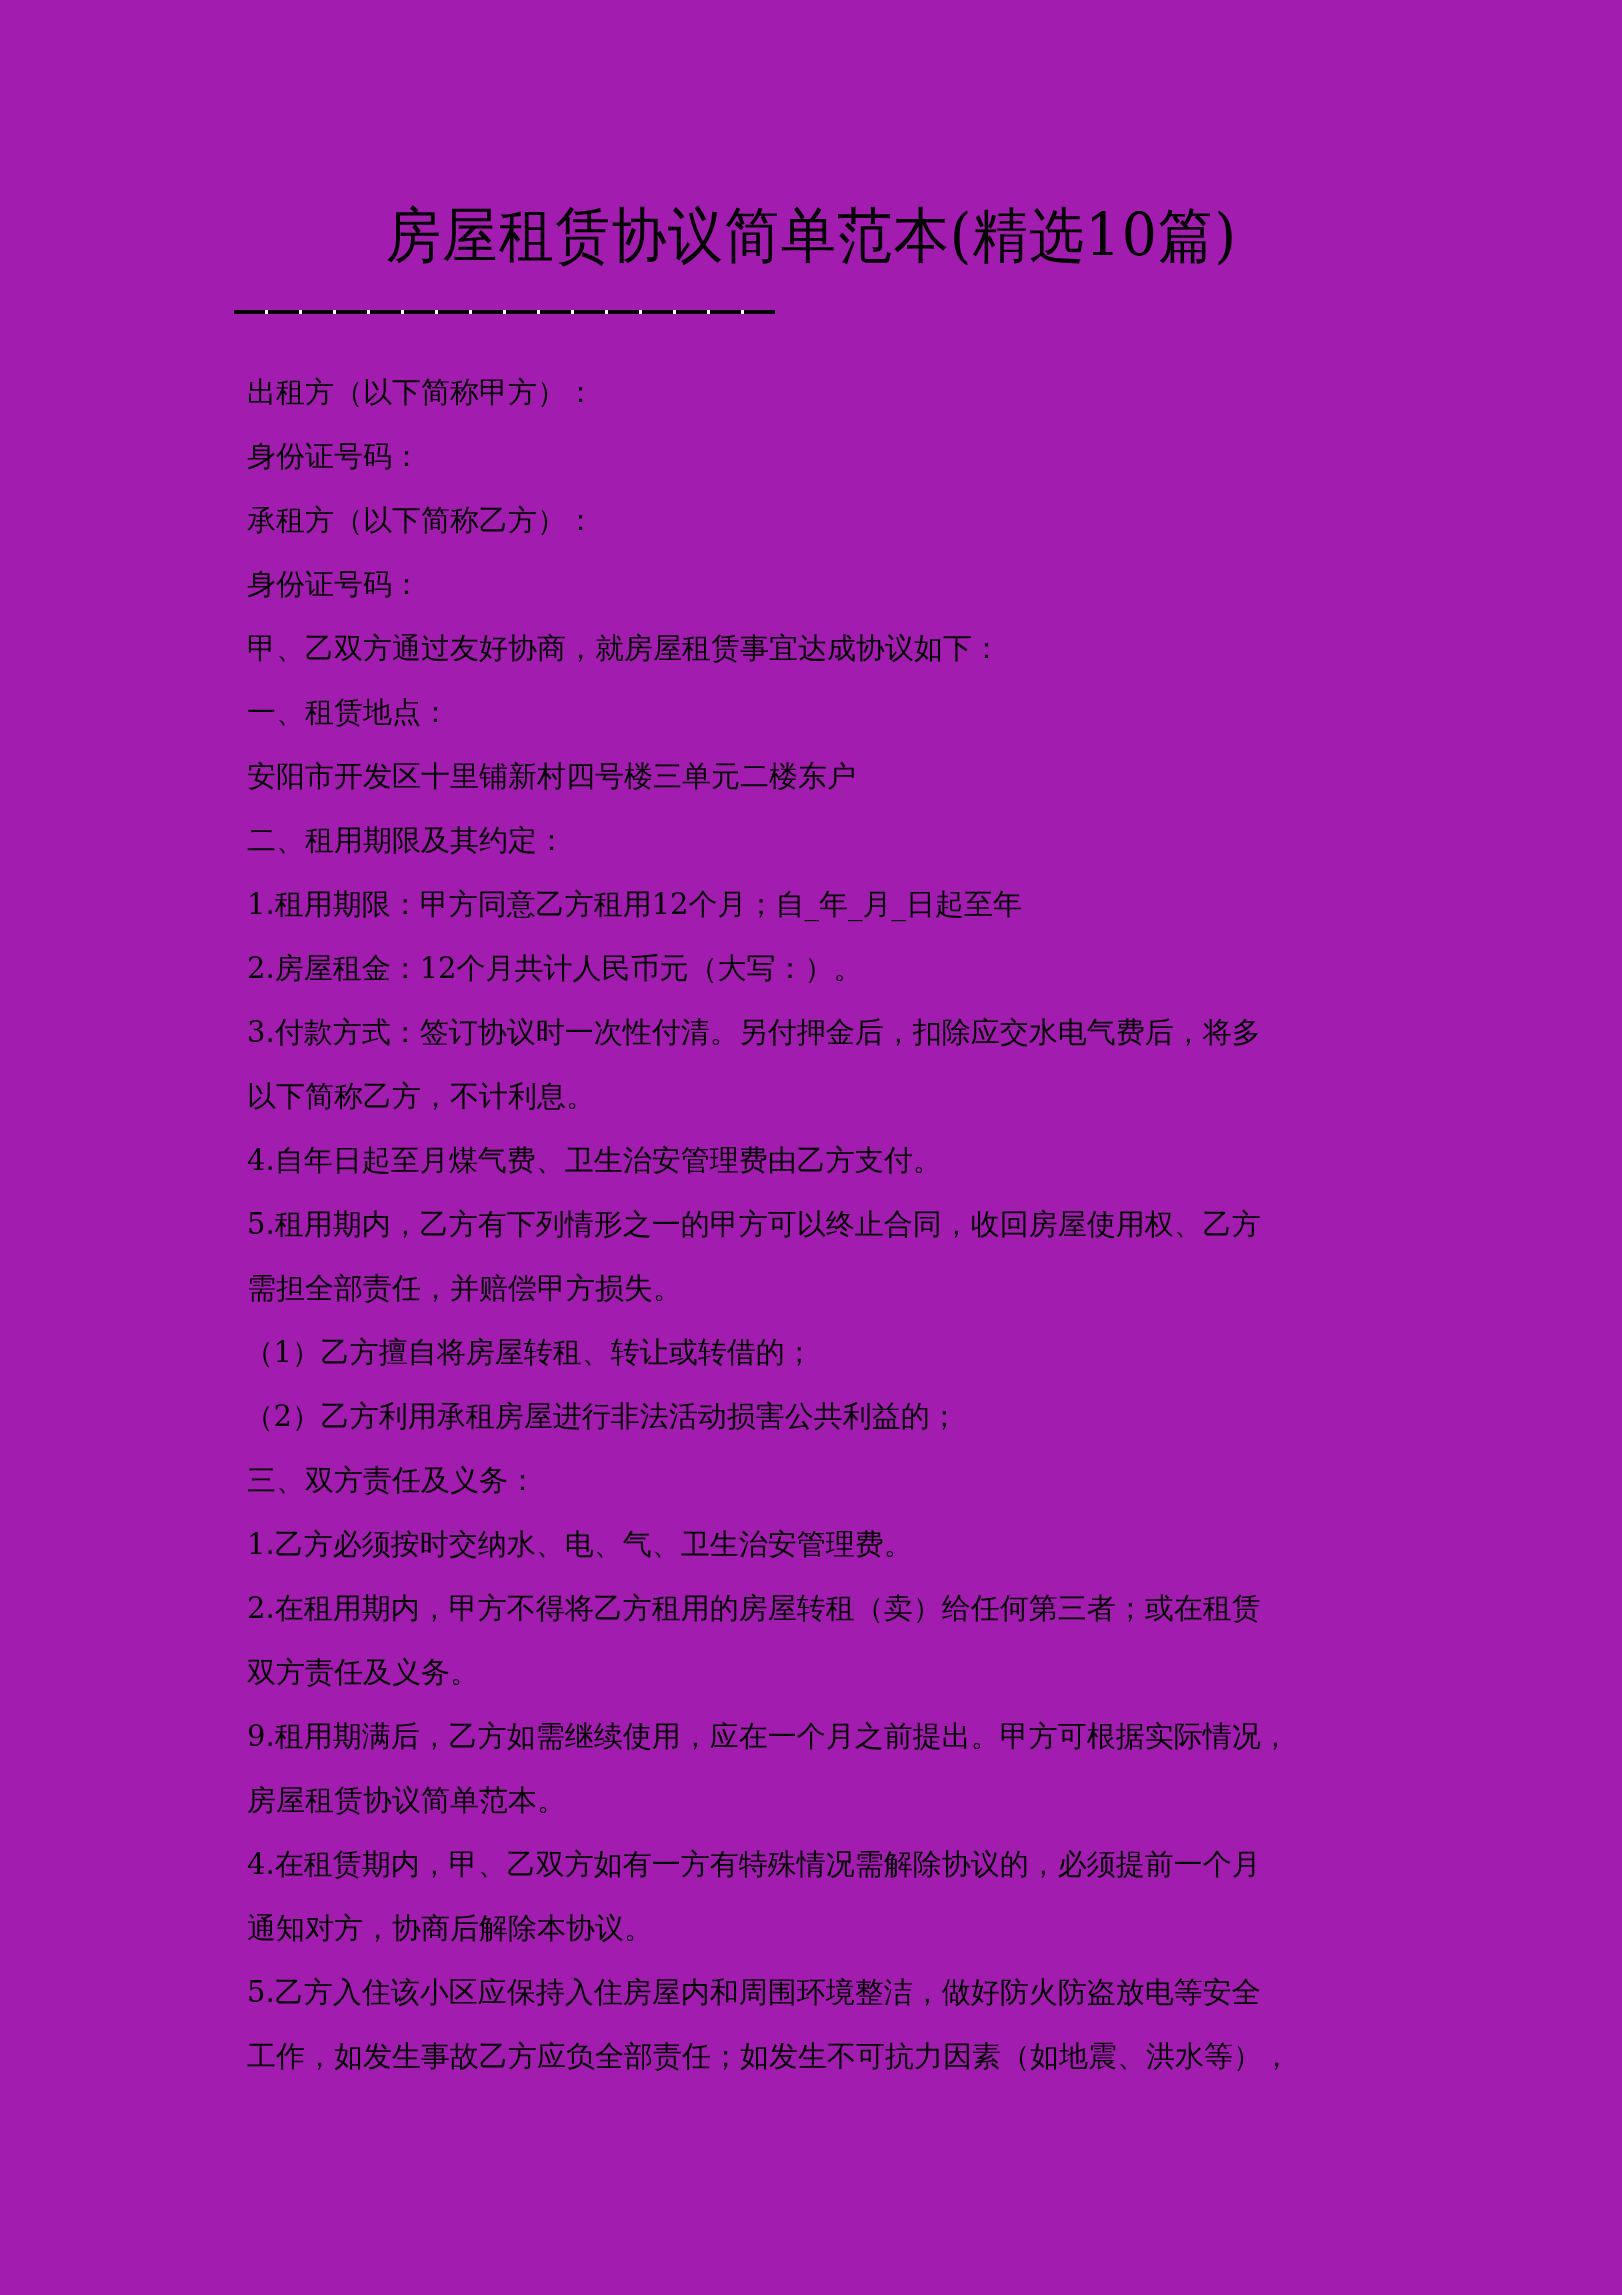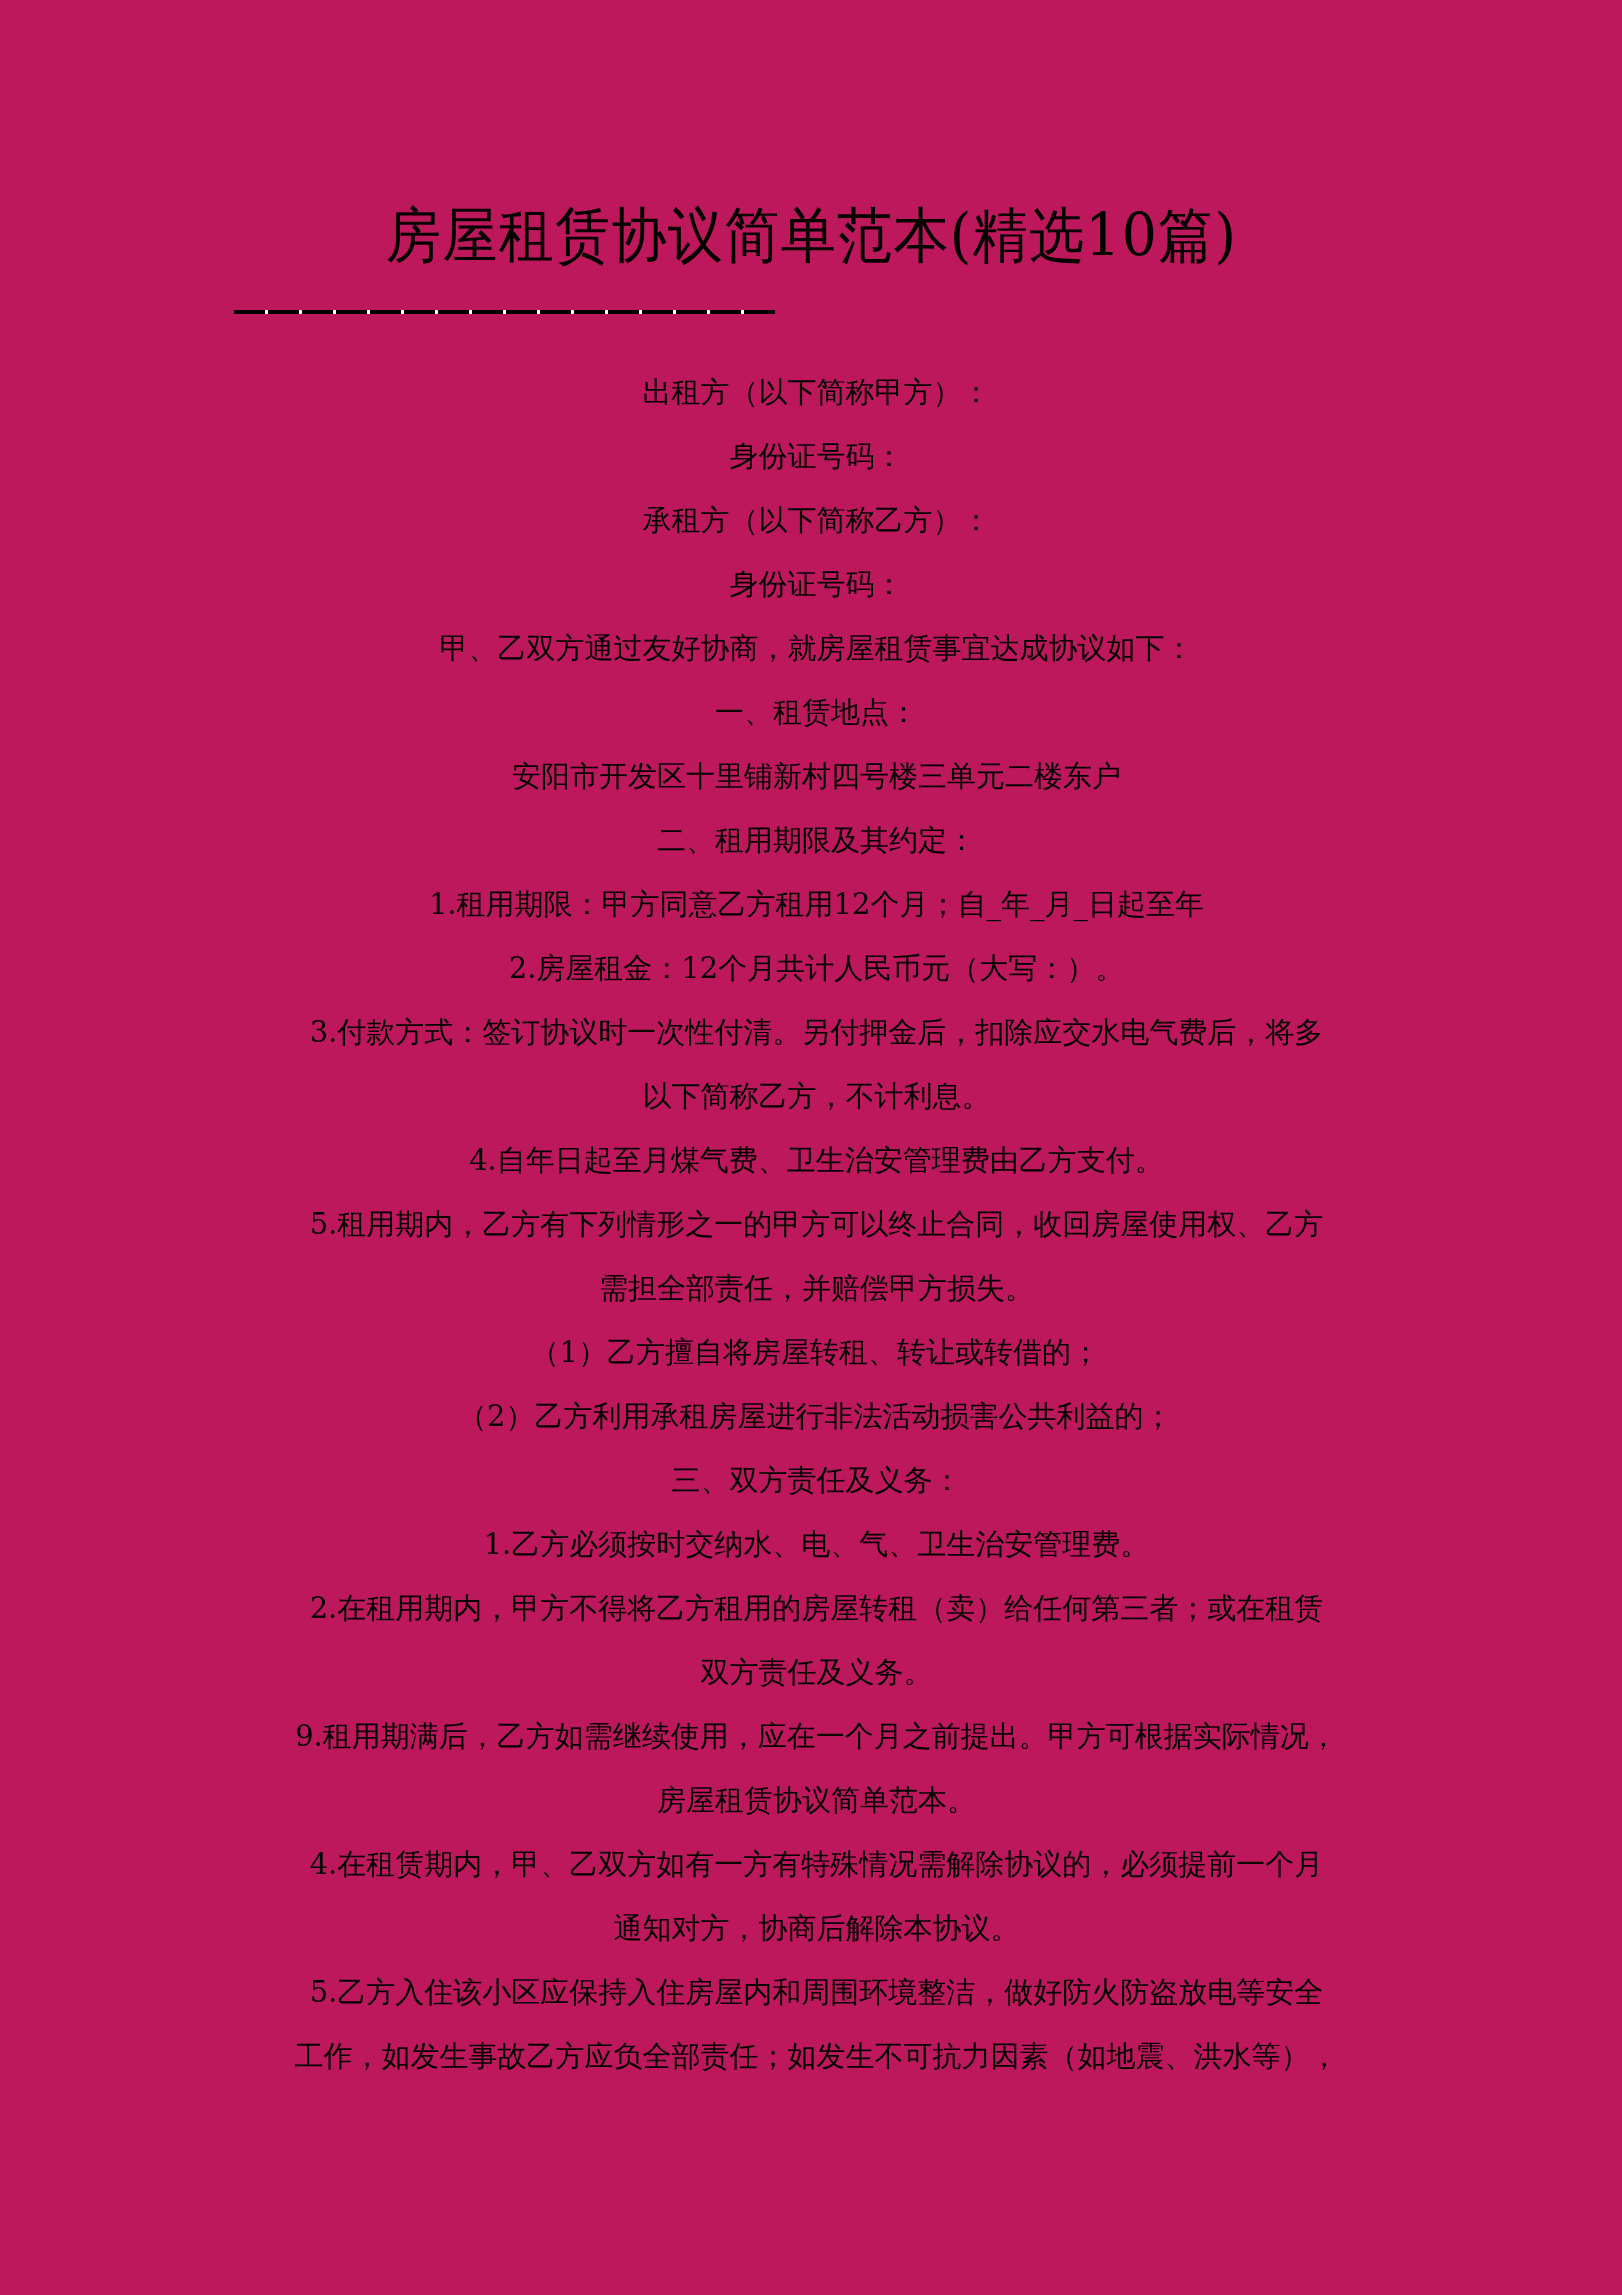--- a/index.html
+++ b/index.html
@@ -14,21 +14,21 @@
       overflow: hidden;
       color: #000000;
       font-family: "DejaVu Serif", "Liberation Serif", serif;
     }
     .page {
       position: absolute;
       left: 0;
       top: 0;
       width: 1623px;
       height: 2295px;
-      background: #be185d;
+      background: #a21caf;
     }
     .title {
       position: absolute;
       left: 0;
       top: 196px;
       width: 1623px;
       text-align: center;
       font-size: 60px;
       line-height: 79px;
       letter-spacing: 1.3px;
@@ -43,21 +43,20 @@
       top: 310px;
       width: 541px;
       height: 3.9px;
       background: repeating-linear-gradient(90deg, #000 0px, #000 31px, #fff 31px, #fff 34px);
     }
     .body {
       position: absolute;
       left: 247px;
       top: 360px;
       width: 1139px;
-      text-align: center;
     }
     .line {
       font-size: 29px;
       line-height: 64px;
       height: 64px;
       white-space: nowrap;
       letter-spacing: 0px;
       font-family: "DejaVu Serif", "Liberation Serif", serif;
     }
     .line.indent-paren {

